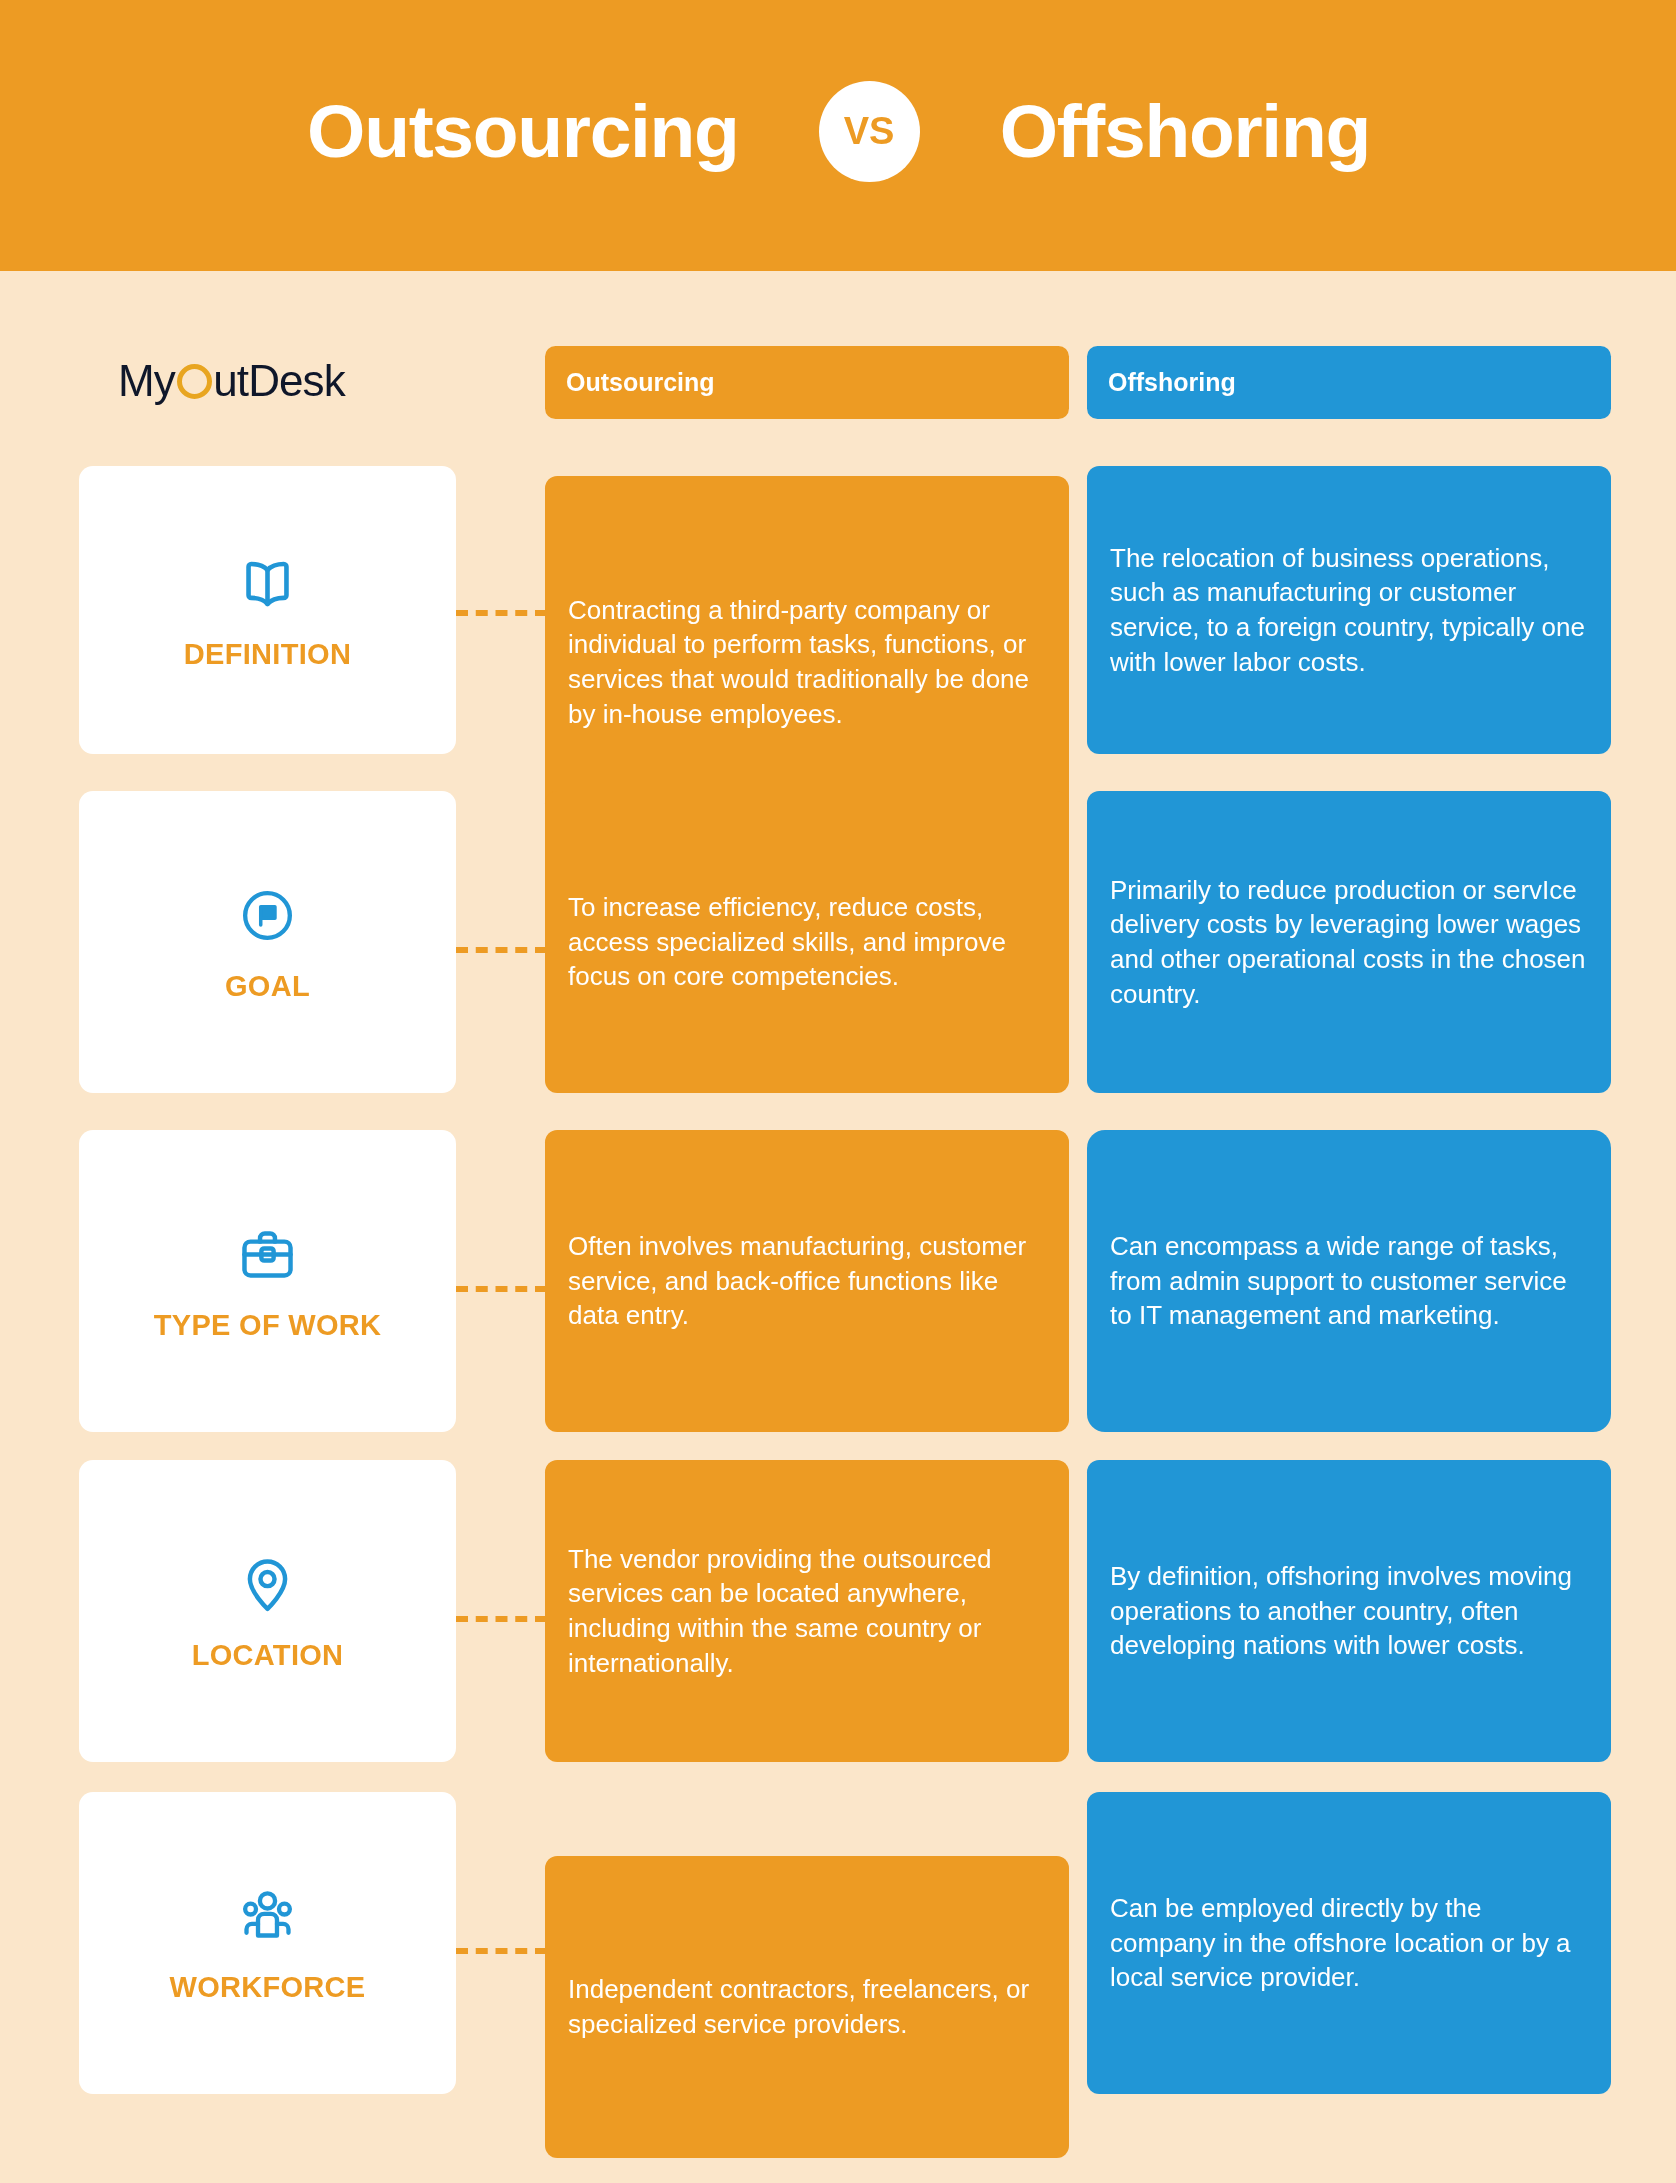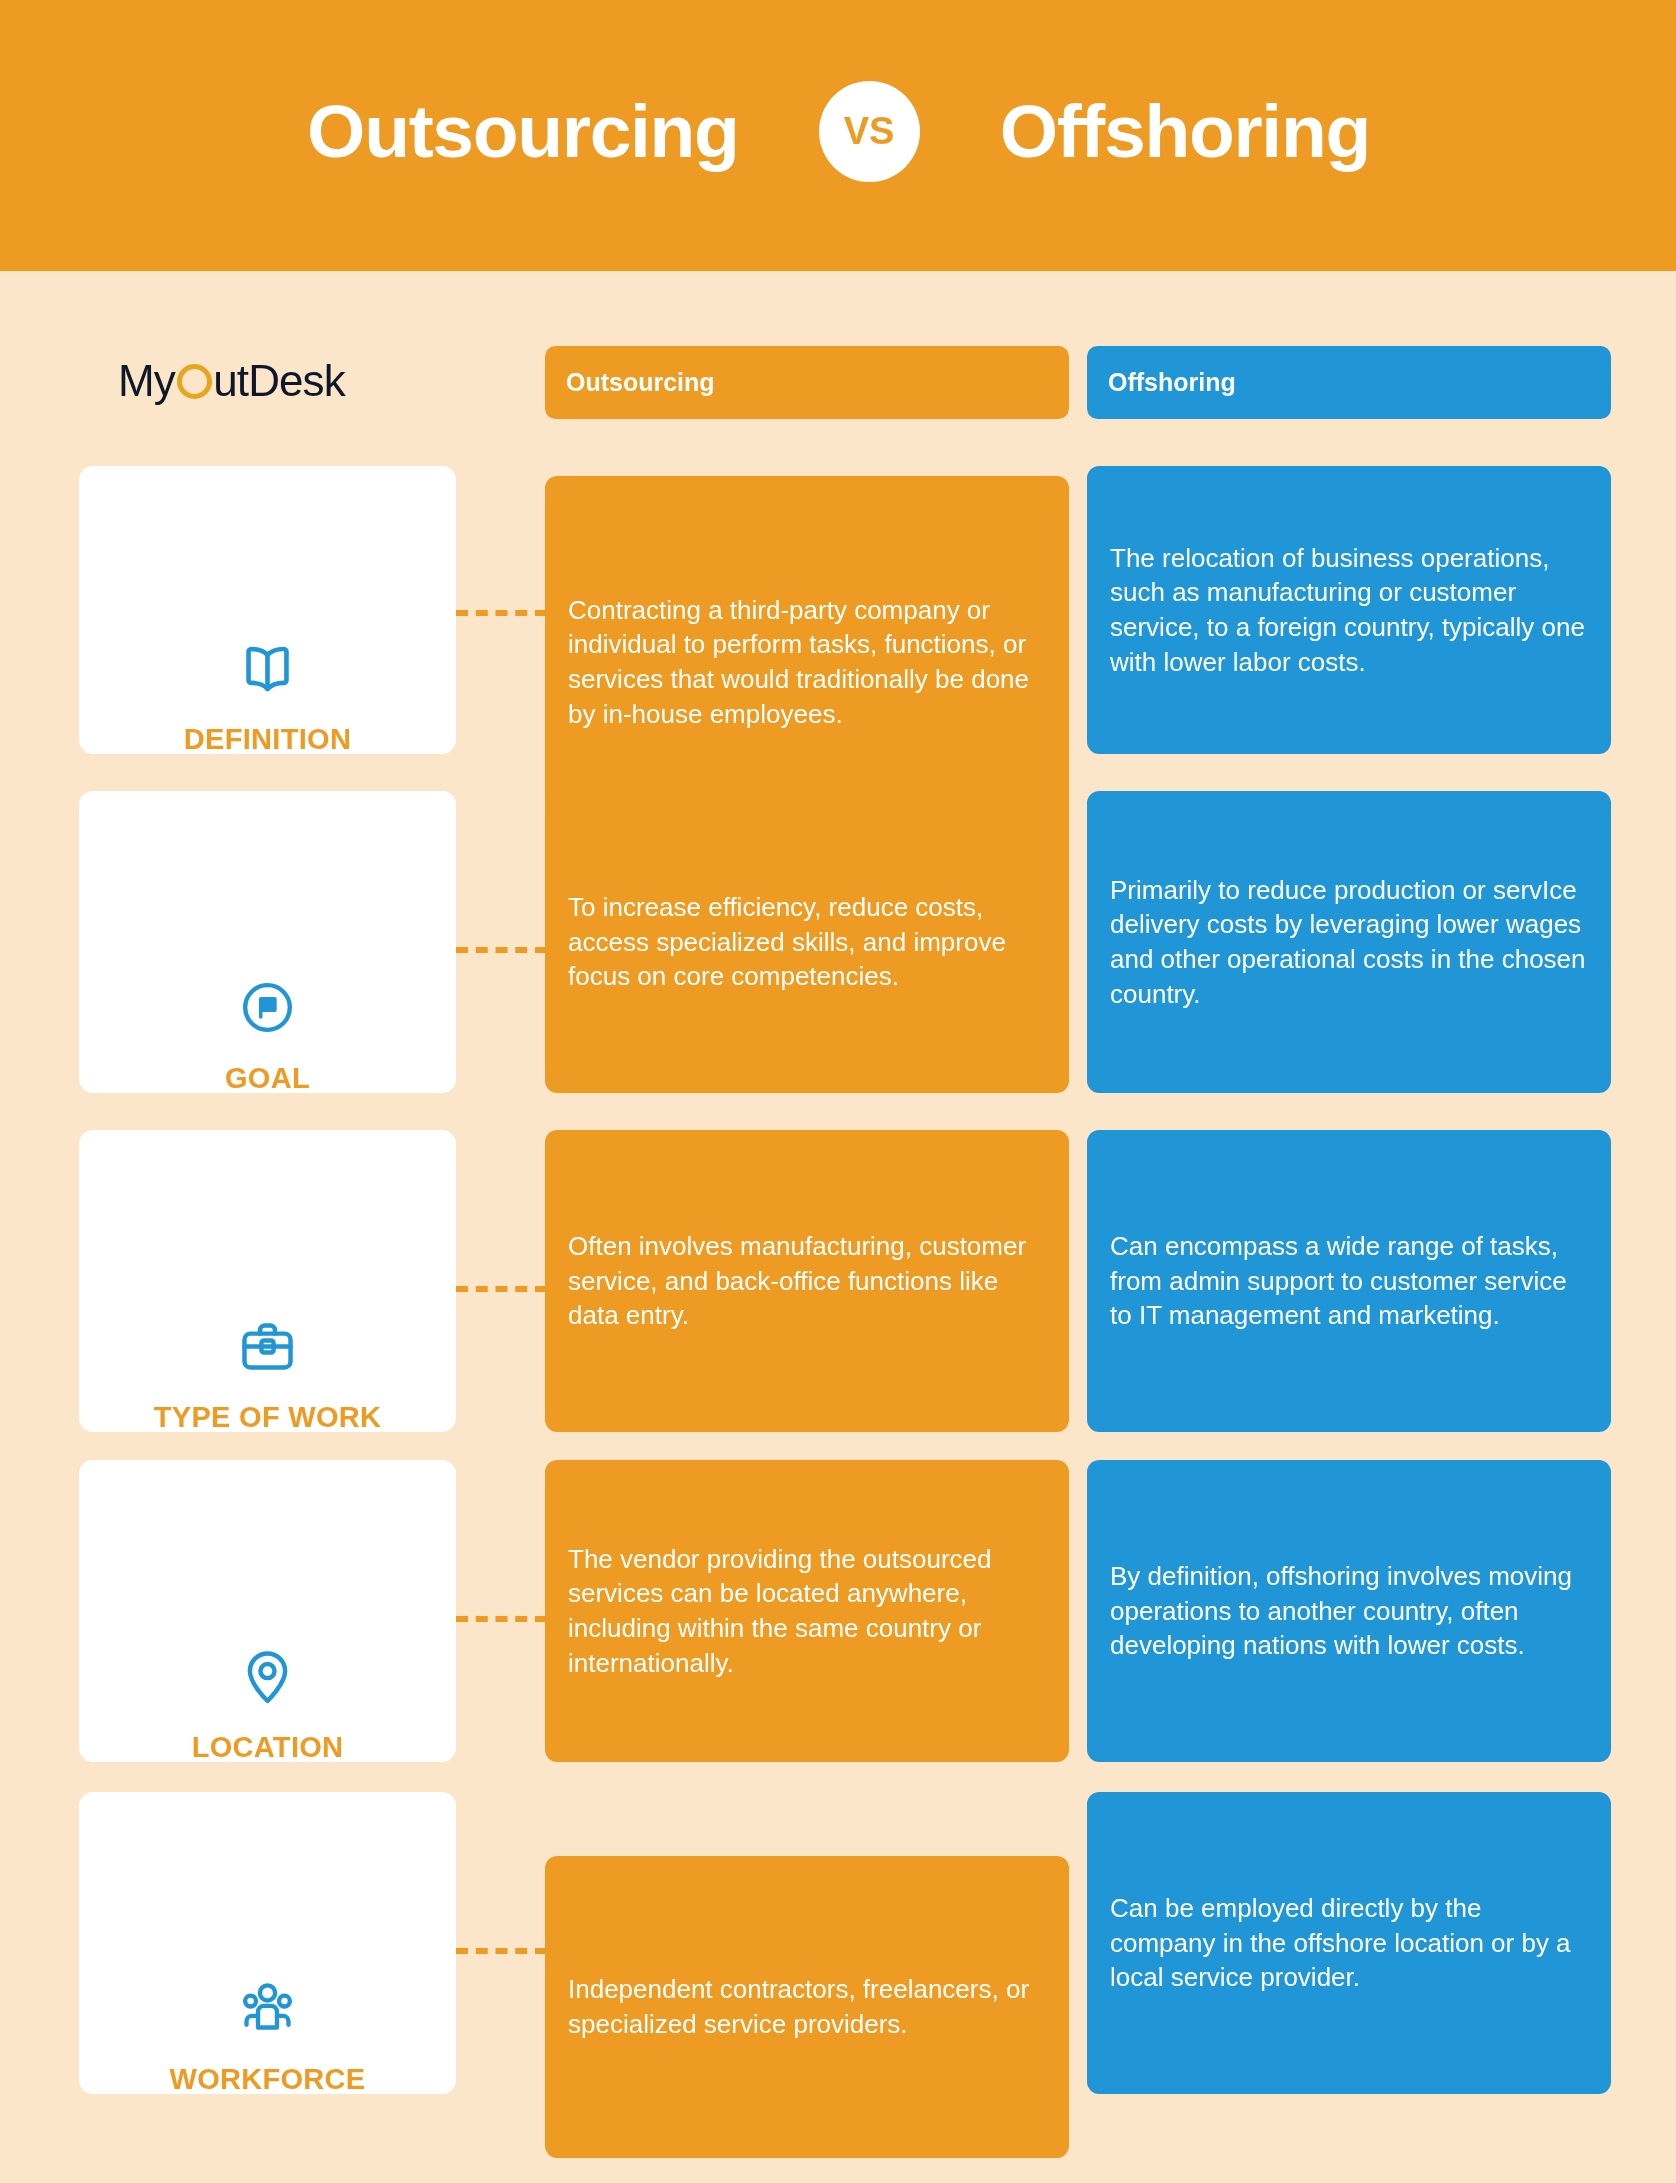--- a/index.html
+++ b/index.html
@@ -126,21 +126,21 @@
 
   .label-card {
     position: absolute;
     left: 79px;
     width: 377px;
     background: #FFFFFF;
     border-radius: 14px;
     display: flex;
     flex-direction: column;
     align-items: center;
-    justify-content: flex-end;
+    justify-content: center;
     gap: 24.5px;
   }
   .label-icon {
     display: flex;
     align-items: center;
     justify-content: center;
     height: 65px;
   }
   .label-text {
     color: #ED9B23;
@@ -235,21 +235,21 @@
           <rect x="7" y="14.5" width="34" height="25" rx="4.5"></rect>
           <path d="M18.5 14.5v-2.5a3.5 3.5 0 013.5-3.5h4a3.5 3.5 0 013.5 3.5v2.5"></path>
           <path d="M7 24h34"></path>
           <rect x="19.5" y="19.5" width="9" height="9" rx="2"></rect>
         </svg>
       </div>
       <div class="label-text">TYPE OF WORK</div>
     </div>
     <div class="connector" style="top:1286px;"></div>
     <div class="cell left" style="top:1130px;height:302px;">Often involves manufacturing, customer service, and back-office functions like data entry.</div>
-    <div class="cell right" style="top:1130px;height:302px;">Can encompass a wide range of tasks, from admin support to customer service to IT management and marketing.</div>
+    <div class="cell right" style="top:1130px;height:302px;border-radius:18px;">Can encompass a wide range of tasks, from admin support to customer service to IT management and marketing.</div>
 
     <div class="label-card" style="top:1460px;height:302px;">
       <div class="label-icon">
         <svg width="65" height="65" viewBox="0 0 48 48" fill="none" stroke="#2196D6" stroke-width="3.3" stroke-linecap="round" stroke-linejoin="round">
           <path d="M24 42s13-12.3 13-22A13 13 0 0011 20c0 9.7 13 22 13 22z"></path>
           <circle cx="24" cy="20" r="5.2"></circle>
         </svg>
       </div>
       <div class="label-text">LOCATION</div>
     </div>

